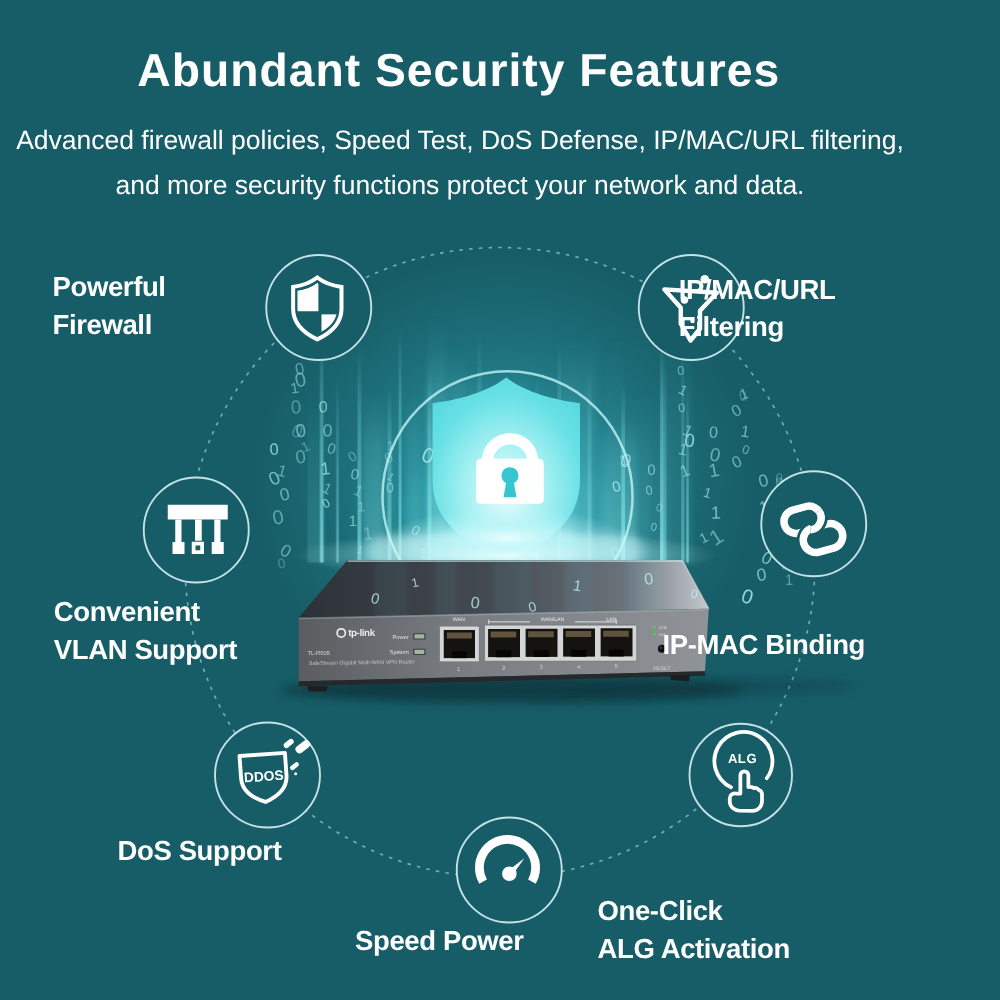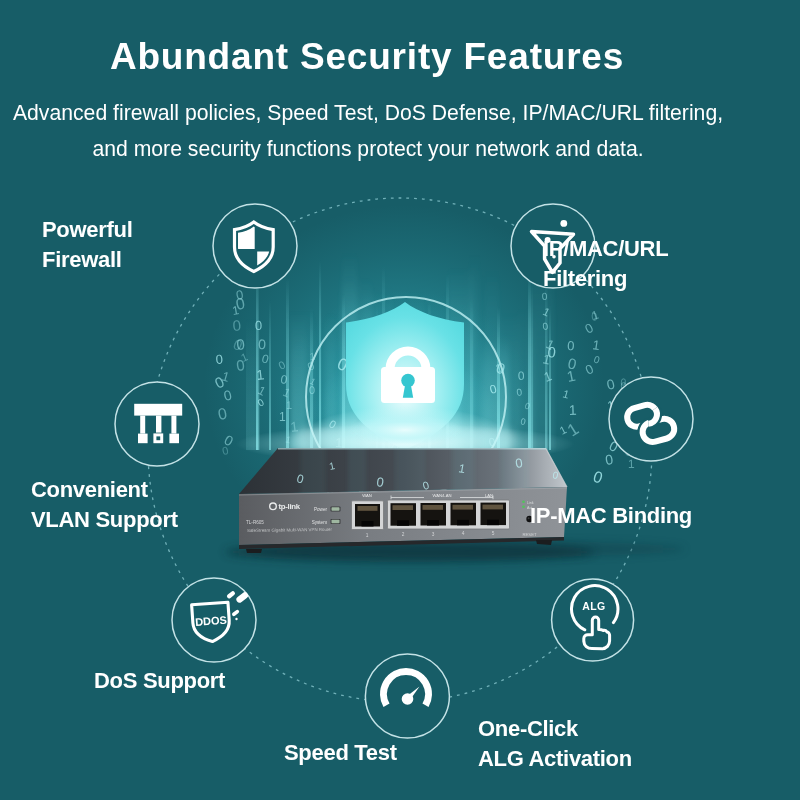--- a/index.html
+++ b/index.html
@@ -405,18 +405,18 @@
   <path d="M 405.6,697.2 L 419.5,686.5 L 409.4,700.8 Z" fill="#ffffff"></path>
 </g>
 </svg>
 
 <div class="abs" style="left:0;top:36px;width:734px;text-align:center;color:#fff;
   font-size:37px;font-weight:bold;letter-spacing:0.8px;">Abundant Security Features</div>
 <div class="abs" style="left:0;top:95px;width:736px;text-align:center;color:#fff;
   font-size:21.2px;line-height:36px;">Advanced firewall policies, Speed Test, DoS Defense, IP/MAC/URL filtering,<br>and more security functions protect your network and data.</div>
 
 <div class="lbl" style="left:42px;top:215px;">Powerful<br>Firewall</div>
-<div class="lbl" style="left:543px;top:234px;">IP/MAC/URL<br>Filtering</div>
-<div class="lbl" style="left:31px;top:475px;">Convenient<br>VLAN Support</div>
+<div class="lbl" style="left:543px;top:217px;">IP/MAC/URL<br>Filtering</div>
+<div class="lbl" style="left:43px;top:475px;">Convenient<br>VLAN Support</div>
 <div class="lbl" style="left:530px;top:501px;">IP-MAC Binding</div>
 <div class="lbl" style="left:94px;top:666px;">DoS Support</div>
 <div class="lbl" style="left:478px;top:714px;">One-Click<br>ALG Activation</div>
-<div class="lbl" style="left:284px;top:738px;">Speed Test</div>
+<div class="lbl" style="left:284px;top:738px;">Speed Power</div>
 
 </body></html>

